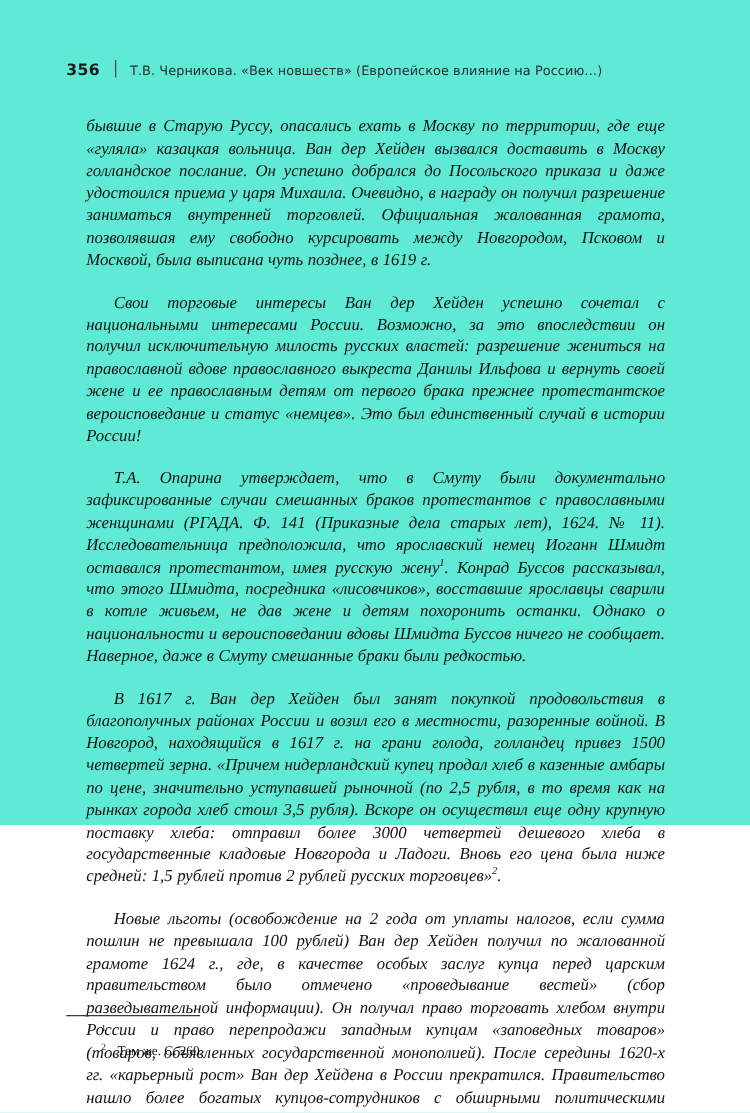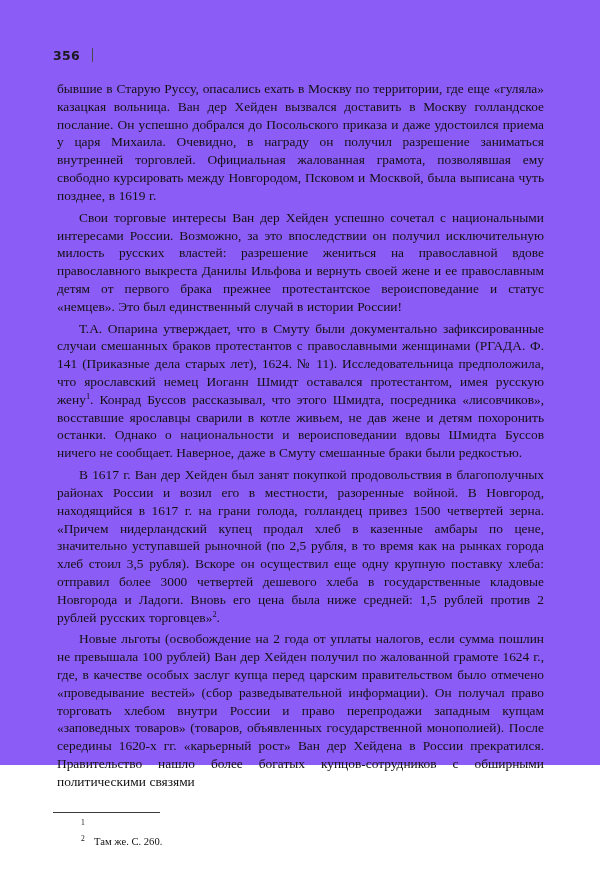--- a/index.html
+++ b/index.html
@@ -12,22 +12,22 @@
     height: 890px;
     overflow: hidden;
     font-family: "Liberation Serif", "DejaVu Serif", serif;
     color: #121212;
     -webkit-font-smoothing: antialiased;
   }
 
   .page {
     position: relative;
     width: 600px;
-    height: 765px;
-    background: #8b5cf6;
+    height: 660px;
+    background: #5eead4;
     box-sizing: border-box;
   }
 
   
   .running-head {
     position: absolute;
     left: 53px;
     top: 46px;
     width: 496px;
     display: flex;
@@ -58,28 +58,29 @@
   }
 
   
   .textblock {
     position: absolute;
     left: 53px;
     top: 76px;
     width: 495px;
   }
   p.para {
-    margin: 4px;
+    margin: 16px;
     text-align: justify;
     text-justify: inter-word;
     font-size: 13.4px;
     line-height: 17.82px;
     text-indent: 22px;
     hyphens: manual;
     word-spacing: 0.02em;
+    font-style: italic;
   }
   p.para.first {
     text-indent: 0;
   }
   sup.fnref {
     font-size: 8.4px;
     vertical-align: super;
     line-height: 0;
   }
 
@@ -116,20 +117,21 @@
   .fn-text i { font-style: italic; }
 </style>
 </head>
 <body>
 
 <div class="page">
 
   <div class="running-head">
     <span class="folio">356</span>
     <span class="head-rule"></span>
+    <span class="head-title">Т.В. Черникова. «Век новшеств» (Европейское влияние на Россию…)</span>
   </div>
 
   <div class="textblock">
 
     <p class="para first">бывшие в Старую Руссу, опасались ехать в Москву по территории, где еще «гуляла» казацкая вольница. Ван дер Хейден вызвался доставить в Москву голландское послание. Он успешно добрался до Посольского приказа и даже удостоился приема у царя Михаила. Очевидно, в награду он получил разрешение заниматься внутренней торговлей. Официальная жалованная грамота, позволявшая ему свободно курсировать между Новгородом, Псковом и Москвой, была выписана чуть позднее, в 1619 г.</p>
 
     <p class="para">Свои торговые интересы Ван дер Хейден успешно сочетал с национальными интересами России. Возможно, за это впоследствии он получил исключительную милость русских властей: разрешение жениться на православной вдове православного выкреста Данилы Ильфова и вернуть своей жене и ее православным детям от первого брака прежнее протестантское вероисповедание и статус «немцев». Это был единственный случай в истории России!</p>
 
     <p class="para"><span>Т.А. Опарина утверждает, что в Смуту были документально зафиксированные случаи смешанных браков протестантов с православными женщинами (РГАДА. Ф. 141 (Приказные дела старых лет), 1624. № 11). Исследовательница предположила, что ярославский немец Иоганн Шмидт оставался протестантом, имея русскую жену</span><sup class="fnref">1</sup><span>. Конрад Буссов рассказывал, что этого Шмидта, посредника «лисовчиков», восставшие ярославцы сварили в котле живьем, не дав жене и детям похоронить останки. Однако о национальности и вероисповедании вдовы Шмидта Буссов ничего не сообщает. Наверное, даже в Смуту смешанные браки были редкостью.</span></p>
 

